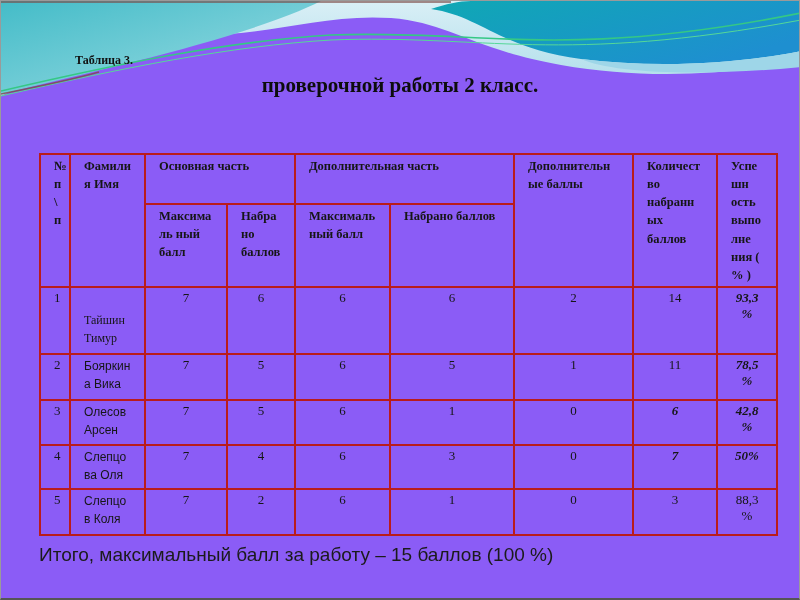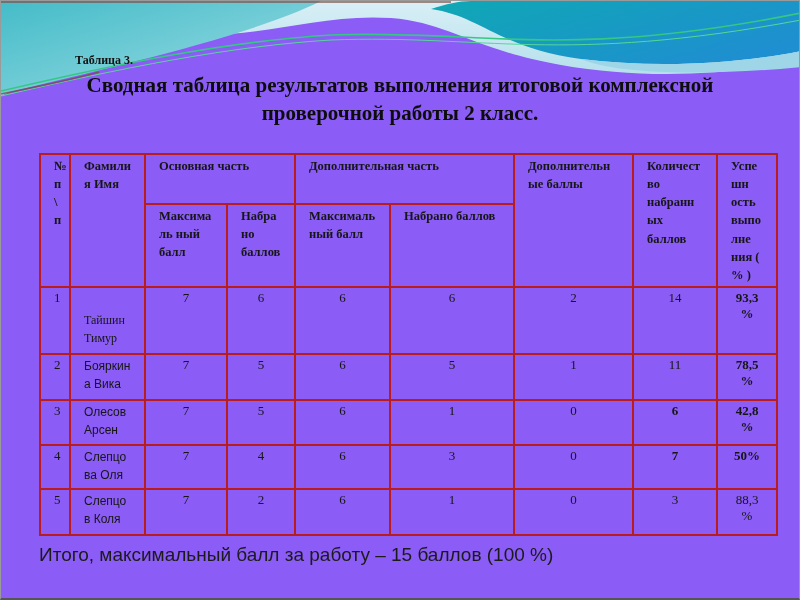--- a/index.html
+++ b/index.html
@@ -62,21 +62,21 @@
   tbody tr:nth-child(4) { height: 44px; }
   tbody tr:nth-child(5) { height: 46px; }
 
   td.num-cell  { font-size: 13px; text-align: left; }
   td.name-cell { font-family: "Liberation Sans", sans-serif; font-size: 12px; line-height: 1.5; }
   tbody tr:first-child td.name-cell {
     font-family: "Liberation Serif", serif;
     vertical-align: bottom; padding-bottom: 6px;
   }
   td.val-cell  { font-size: 13px; text-align: center; }
-  td.val-cell.bold { font-weight: bold; }
+  td.val-cell.bold { font-weight: bold; font-style: italic; }
 
   .footnote-1 {
     position: absolute; left: 38px; top: 526px;
     font: bold 13px "Liberation Sans", sans-serif;
     color: #111;
   }
   .footnote-2 {
     position: absolute; left: 38px; top: 543px;
     font: 19px "Liberation Sans", sans-serif;
     color: #1b1b1b;
@@ -114,21 +114,20 @@
     <path d="M0,90 C120,62 230,40 330,34 C480,28 560,60 800,12" fill="none" stroke="#35c885" stroke-width="1.6"></path>
     <path d="M0,95 C120,67 230,45 330,39 C480,33 560,64 800,19" fill="none" stroke="#55d898" stroke-width="1"></path>
 
     <path d="M0,1 H450" fill="none" stroke="#7d4a45" stroke-width="1.5" opacity="0.85"></path>
     <path d="M0,93 C40,85 70,79 98,71" fill="none" stroke="#7d4a45" stroke-width="1.5" opacity="0.8"></path>
   </svg>
 
   <div class="slide-label">Таблица 3.</div>
 
   <div class="slide-title">
-    <div>Сводная таблица результатов выполнения итоговой комплексной</div>
     <div>проверочной работы 2 класс.</div>
   </div>
 
   <table class="results">
     <colgroup>
       <col style="width:30px">
         <col style="width:75px">
         <col style="width:82px">
       <col style="width:68px">
         <col style="width:95px">

